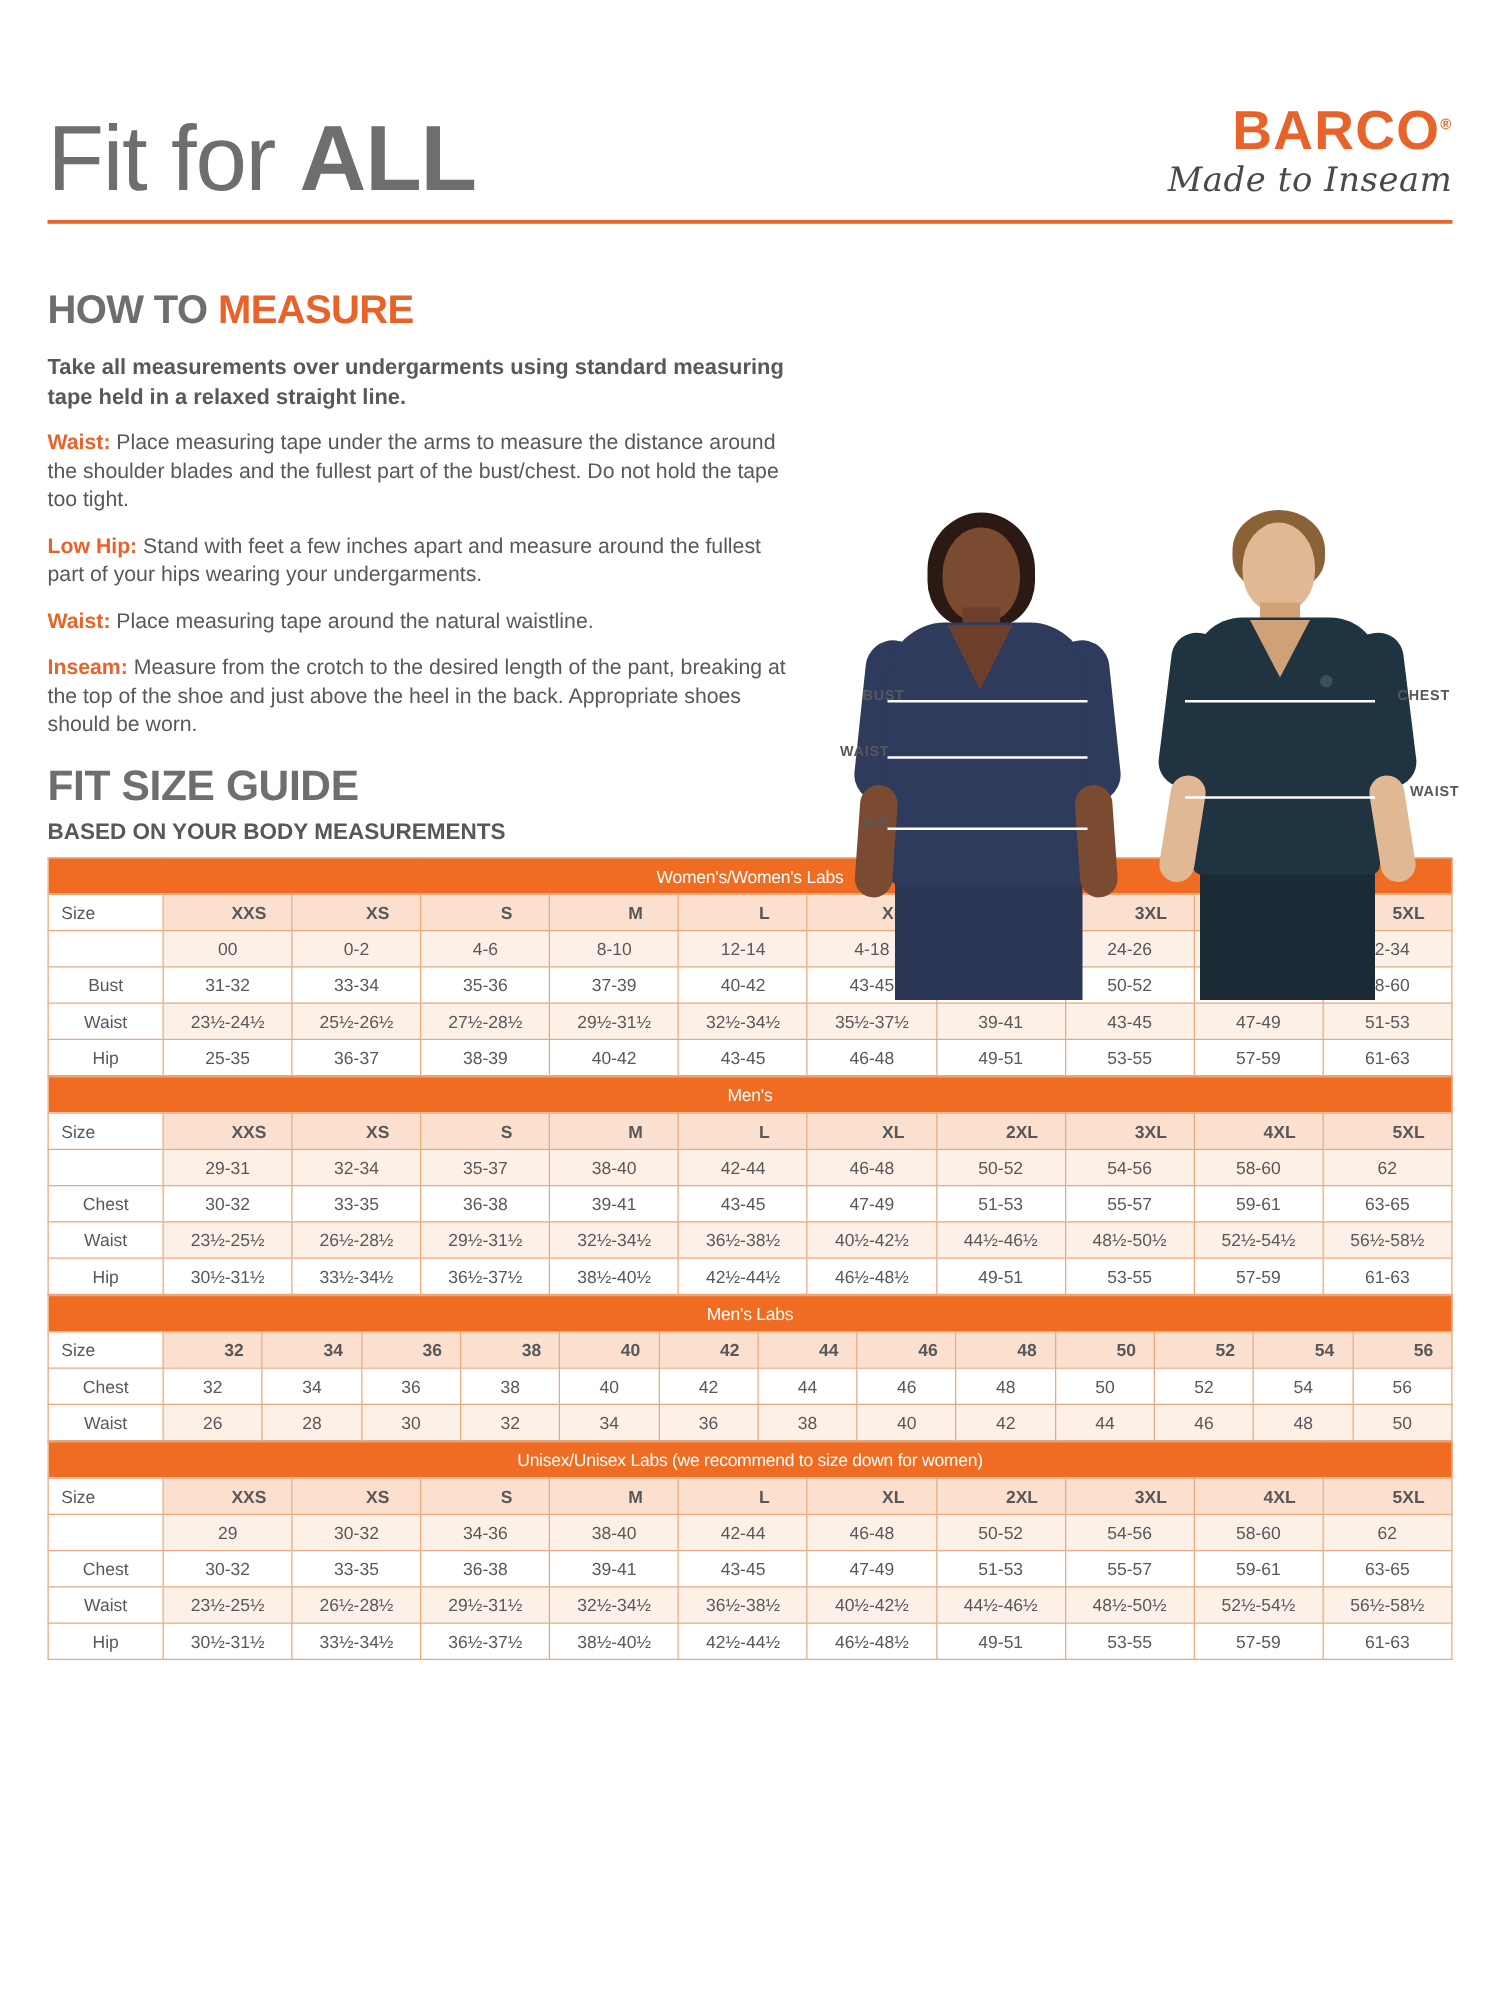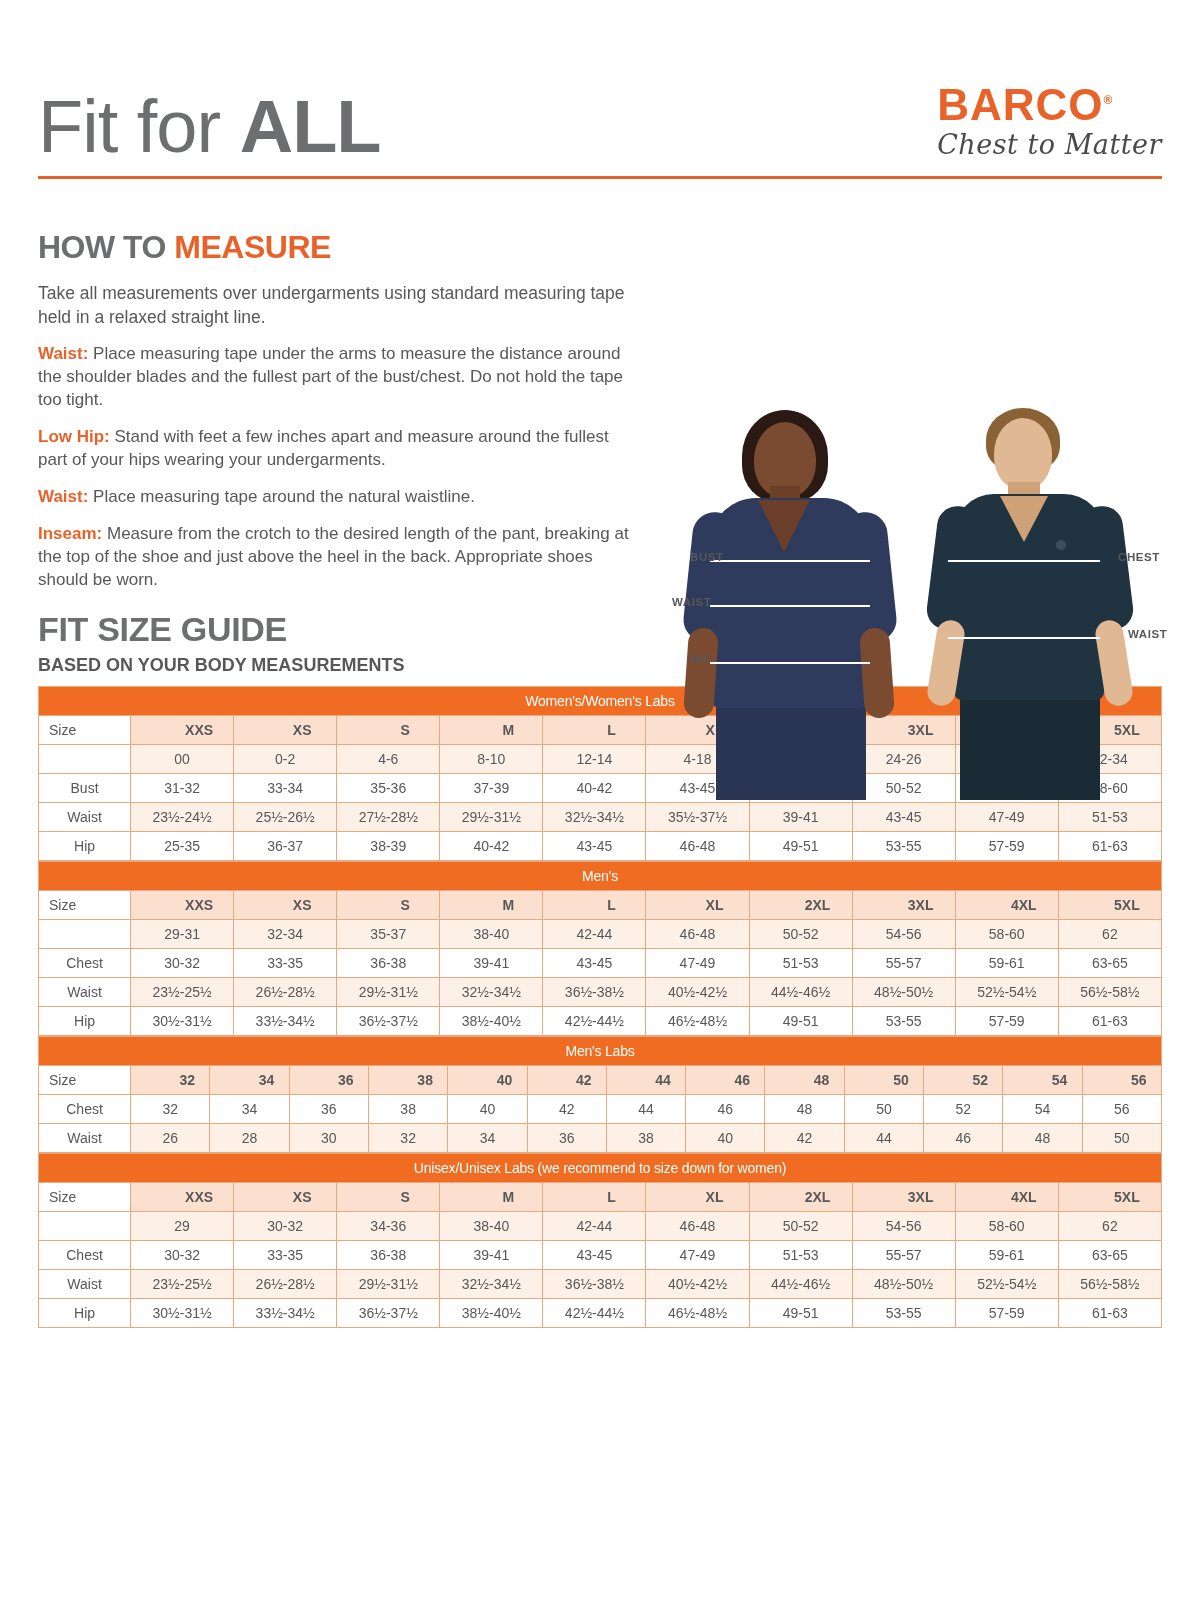--- a/index.html
+++ b/index.html
@@ -39,20 +39,21 @@
     color: #6d6e70;
     font-weight: 400;
     letter-spacing: -1px;
     white-space: pre;
   }
   .header-title b {
     font-weight: 700;
     color: #6d6e70;
   }
   .brand {
+    text-align: right;
     padding-bottom: 2px;
   }
   .brand-name {
     font-size: 44px;
     font-weight: 700;
     color: #e8632a;
     letter-spacing: 1px;
     line-height: 1;
     position: relative;
     display: inline-block;
@@ -84,21 +85,21 @@
   .howto h2 {
     font-size: 32px;
     font-weight: 700;
     color: #6d6e70;
     margin: 0 0 16px 0;
     letter-spacing: -0.5px;
   }
   .howto h2 .hl { color: #e8632a; }
   .howto .lead {
     font-size: 17.5px;
-    font-weight: 400;
+    font-weight: 700;
     color: #58585a;
     line-height: 1.35;
     margin-bottom: 14px;
   }
   .howto p {
     font-size: 17px;
     line-height: 1.35;
     margin: 0 0 14px 0;
     color: #58585a;
   }
@@ -311,21 +312,21 @@
 </style>
 </head>
 <body>
 
 <div class="page">
 
   <div class="header">
     <div class="header-title"><span>Fit for </span><b>ALL</b></div>
     <div class="brand">
       <div class="brand-name"><span>BARCO</span><sup>®</sup></div>
-      <div class="brand-tag">Chest to Matter</div>
+      <div class="brand-tag">Made to Inseam</div>
     </div>
   </div>
   <div class="header-rule"></div>
 
   <div class="howto">
     <h2><span>HOW TO </span><span class="hl">MEASURE</span></h2>
     <div class="lead">Take all measurements over undergarments using standard measuring tape held in a relaxed straight line.</div>
 
     <p><span class="term">Waist:</span><span> Place measuring tape under the arms to measure the distance around the shoulder blades and the fullest part of the bust/chest. Do not hold the tape too tight.</span></p>
     <p><span class="term">Low Hip:</span><span> Stand with feet a few inches apart and measure around the fullest part of your hips wearing your undergarments.</span></p>

